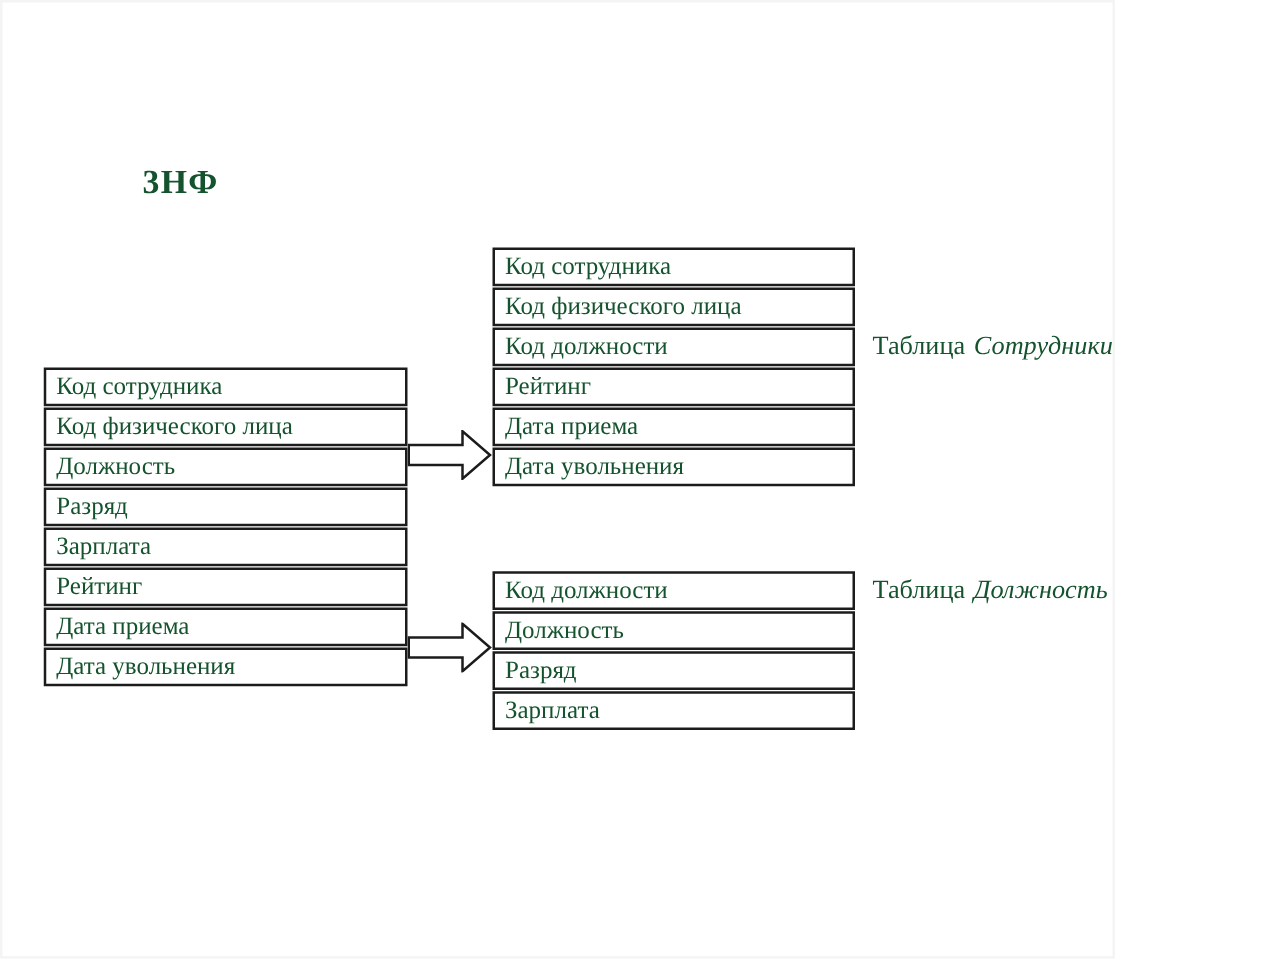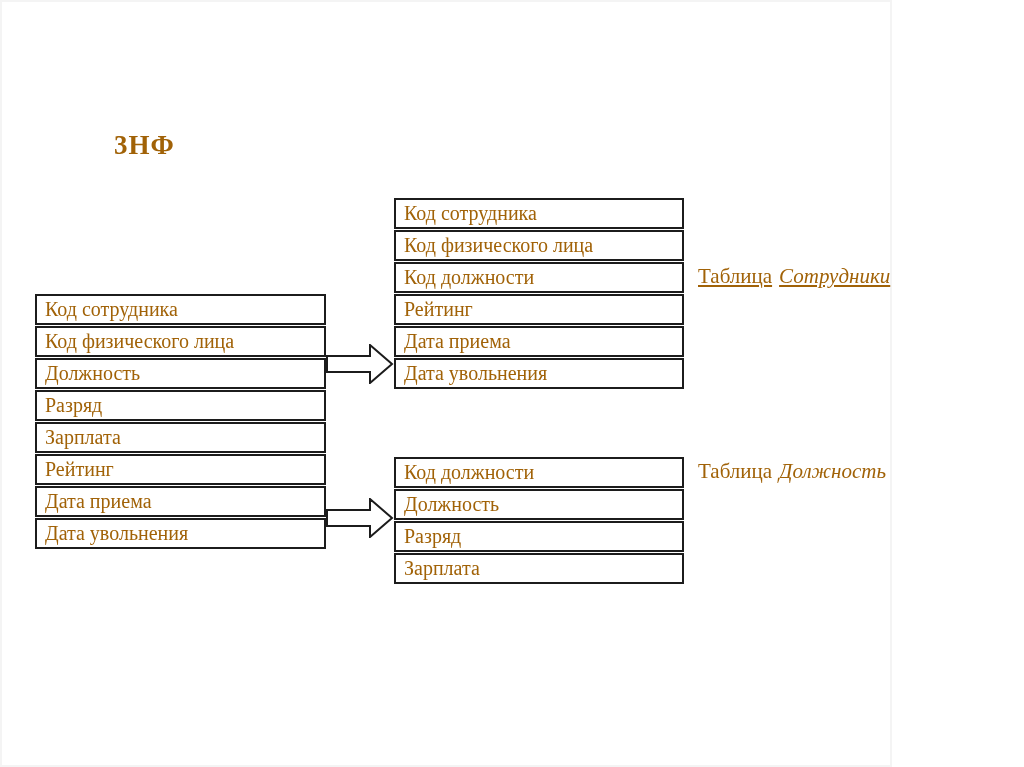--- a/index.html
+++ b/index.html
@@ -2,21 +2,21 @@
 <html><head>
 <meta charset="utf-8">
 <style>
   html, body { margin: 0; padding: 0; background: #ffffff; }
   .page {
     position: relative;
     width: 892px;
     height: 767px;
     background: #ffffff;
     font-family: "Liberation Serif", "DejaVu Serif", serif;
-    color: #a16207;
+    color: #14532d;
     overflow: hidden;
     box-shadow: inset 0 0 0 2px #f4f4f4;
   }
   .title {
     position: absolute;
     left: 114px;
     top: 130px;
     margin: 0;
     font-size: 27px;
     font-weight: bold;
@@ -42,21 +42,21 @@
   }
   .tbl-source    { left: 35px;  top: 294px; width: 291px; }
   .tbl-employees { left: 394px; top: 198px; width: 290px; }
   .tbl-positions { left: 394px; top: 457px; width: 290px; }
   .lbl {
     position: absolute;
     font-size: 21px;
     white-space: nowrap;
   }
   .lbl .nm { font-style: italic; margin-left: 7px; }
-  .lbl-employees { left: 698px; top: 264px; text-decoration: underline; }
+  .lbl-employees { left: 698px; top: 264px; }
   .lbl-positions { left: 698px; top: 459px; }
   .arrow { position: absolute; width: 68px; height: 40px; }
   .arrow-1 { left: 326px; top: 344px; }
   .arrow-2 { left: 326px; top: 498px; }
 </style>
 </head>
 <body>
 
 <div class="page">
 

